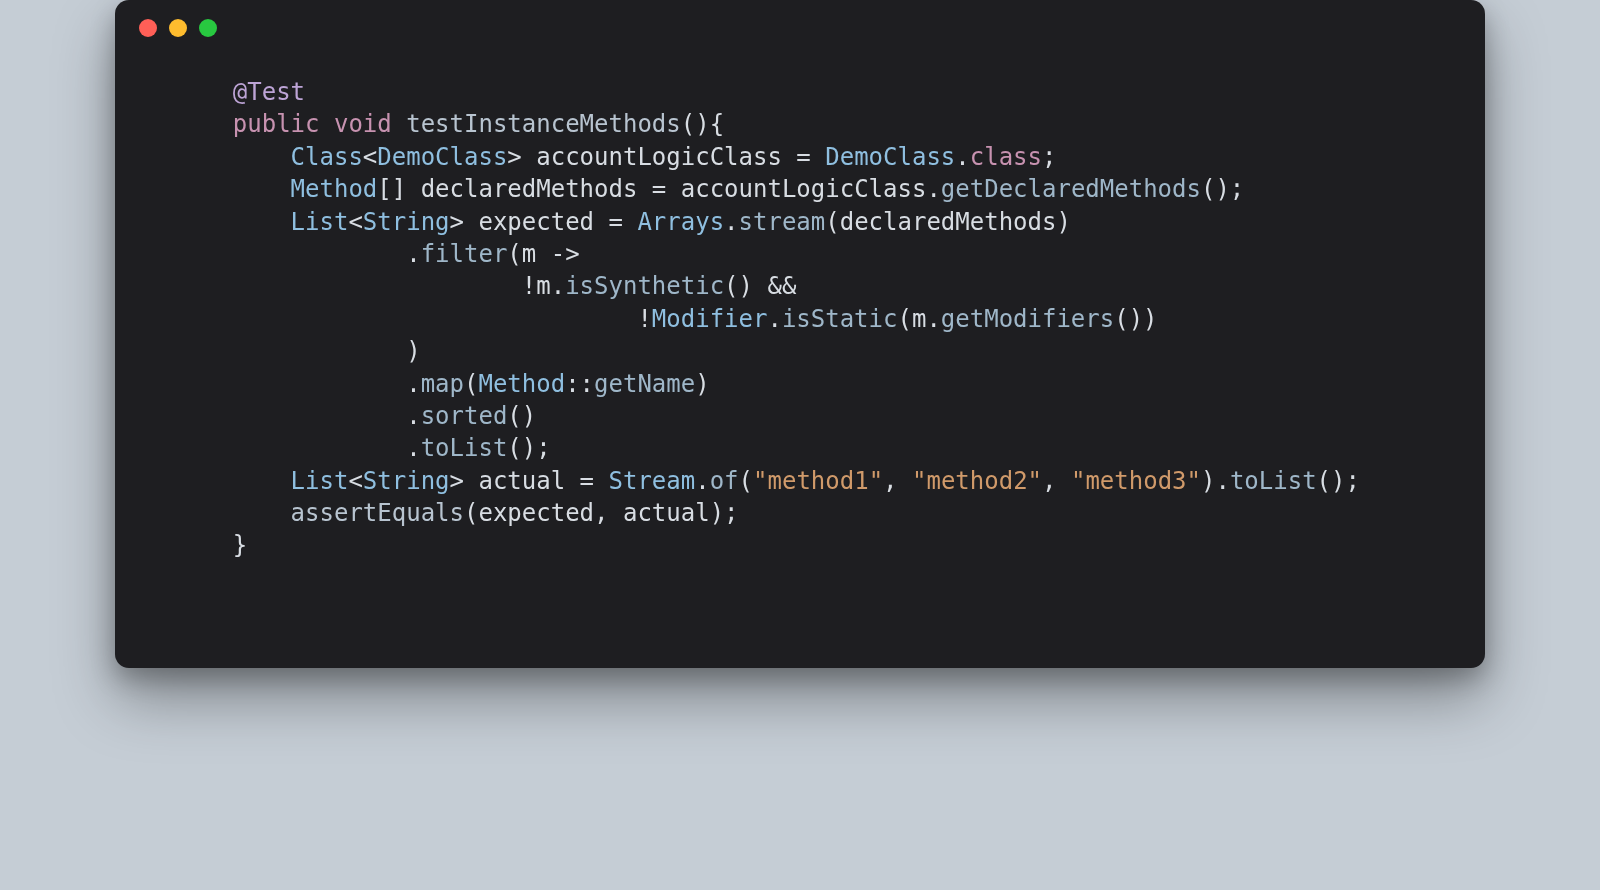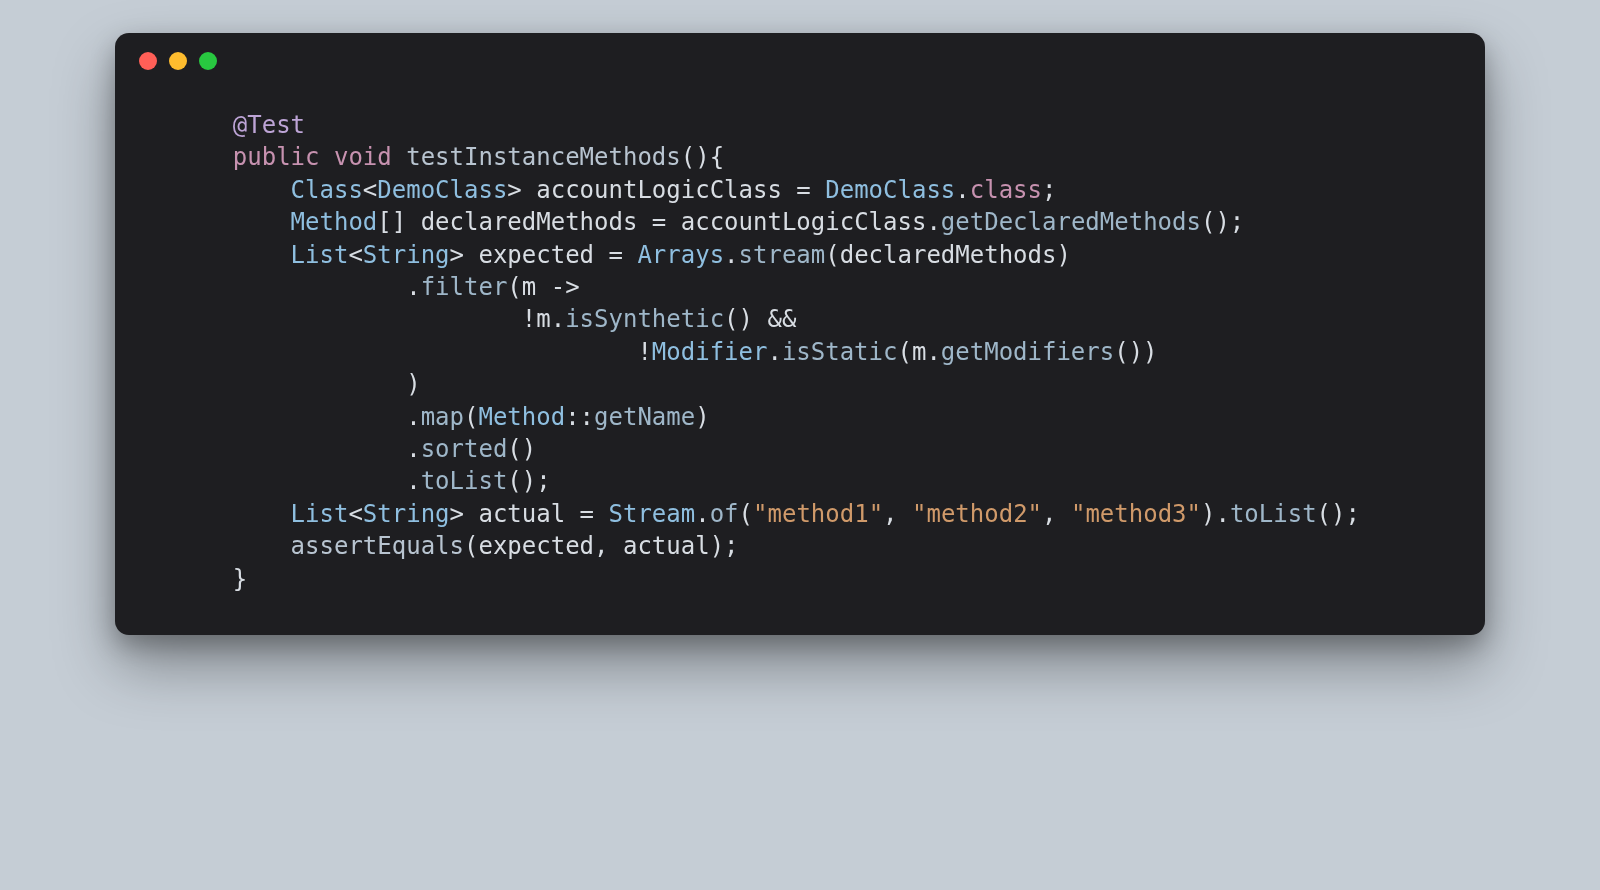--- a/index.html
+++ b/index.html
@@ -8,21 +8,20 @@
     width: 1600px;
     height: 890px;
     background: #c5cdd5;
     font-family: -apple-system, BlinkMacSystemFont, "Segoe UI", sans-serif;
     overflow: hidden;
   }
   .stage {
     width: 1600px;
     height: 668px;
     display: flex;
-    align-items: center;
     justify-content: center;
   }
   .window {
     width: 1370px;
     background: #1e1e21;
     border-radius: 14px;
     box-shadow: 0 30px 60px rgba(0,0,0,0.35), 0 10px 25px rgba(0,0,0,0.25);
     padding: 0;
     overflow: hidden;
   }

